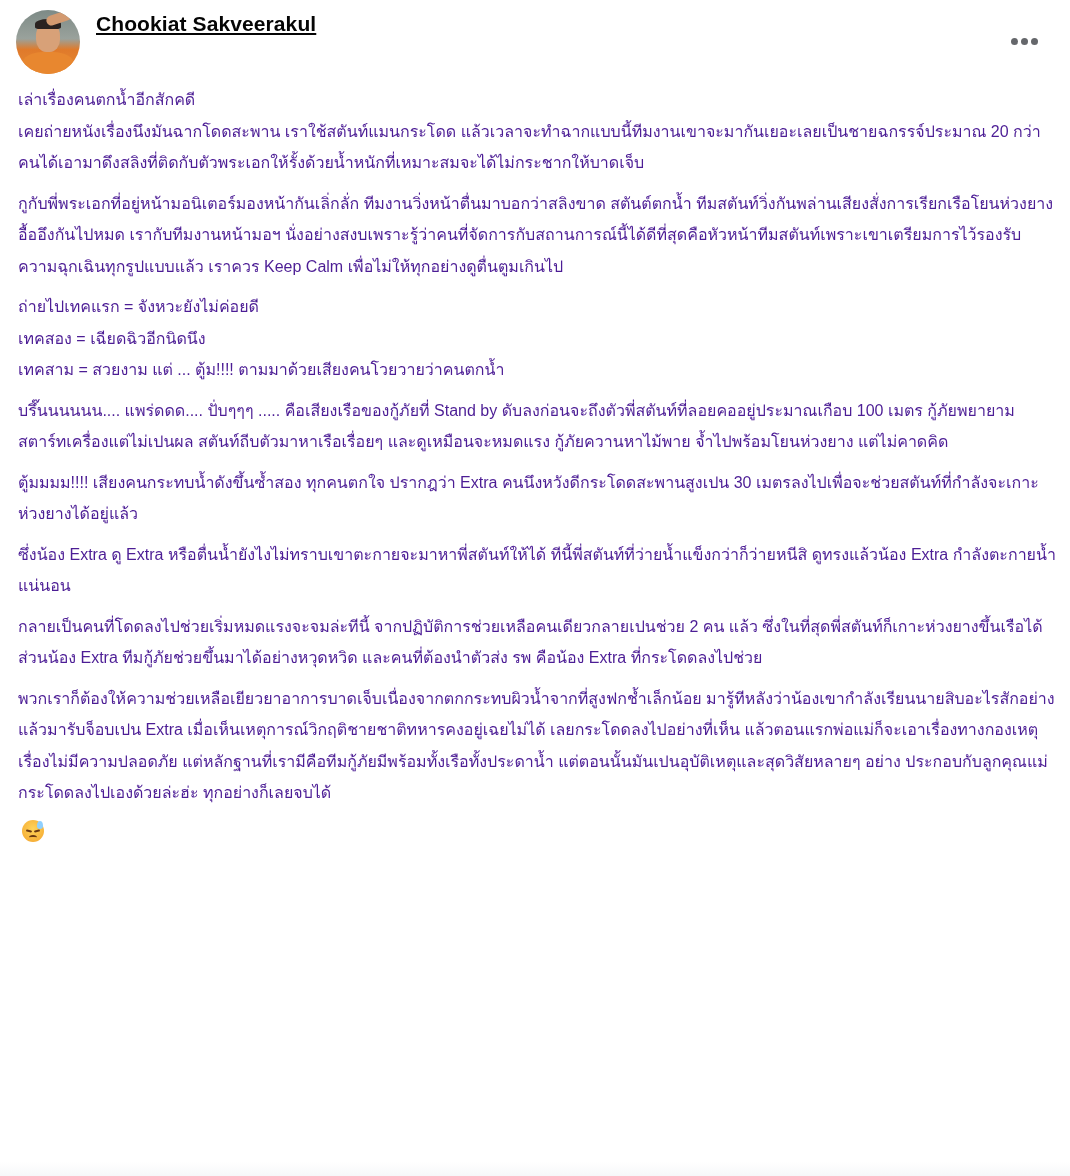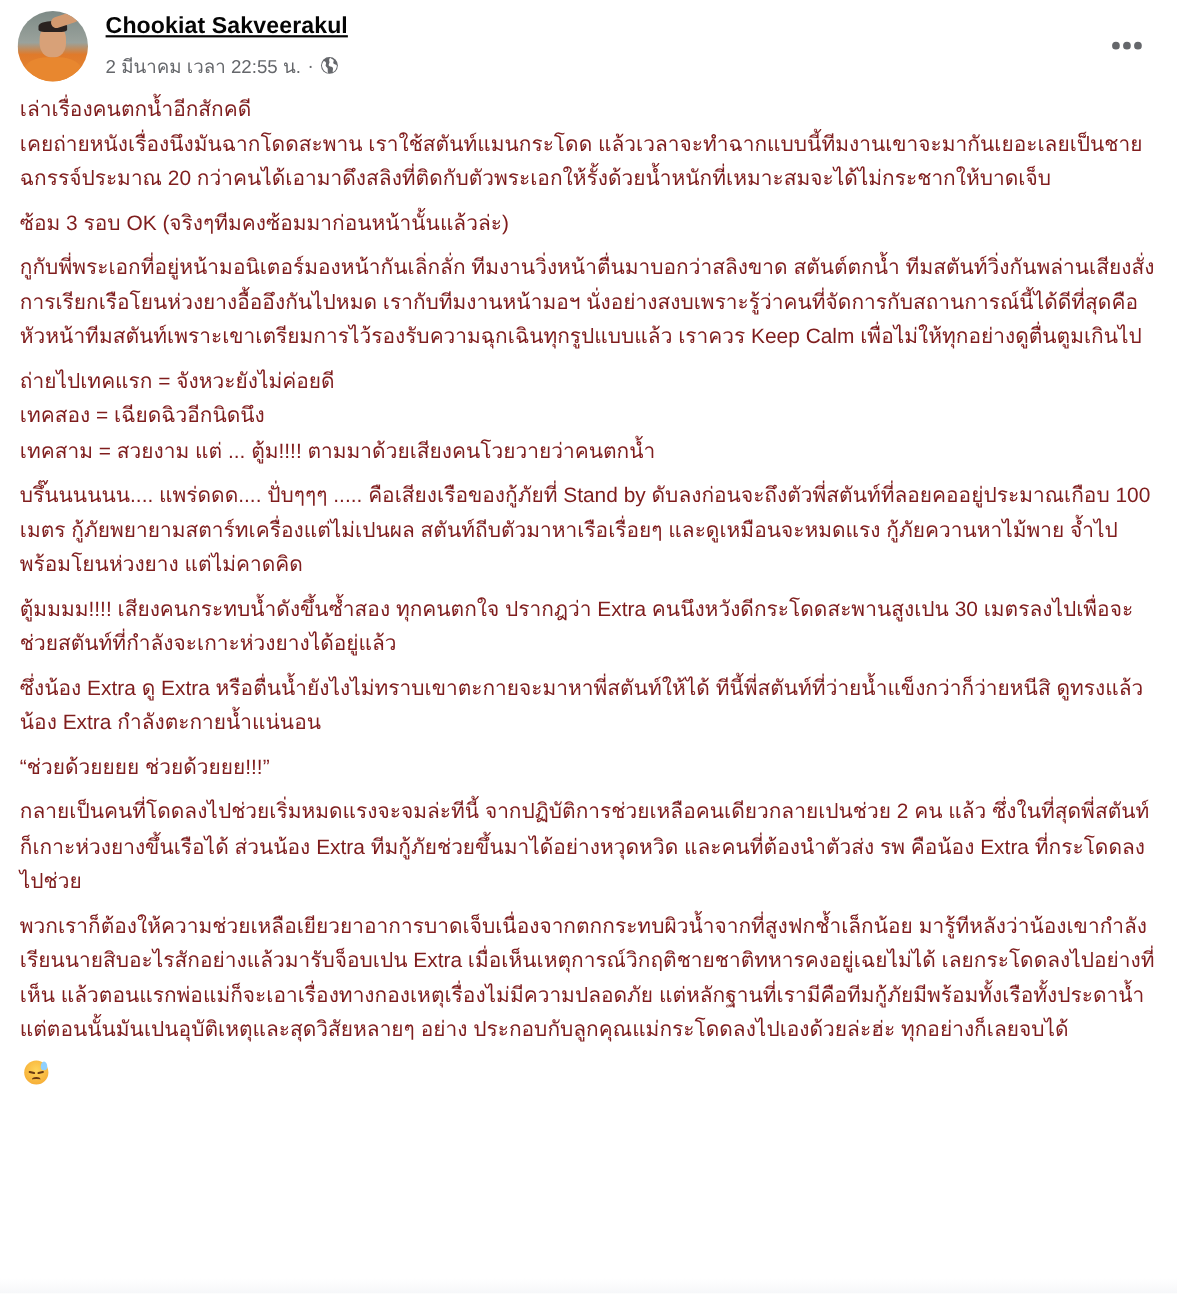--- a/index.html
+++ b/index.html
@@ -52,21 +52,21 @@
       position: absolute; right: 10px; top: 18px;
       width: 40px; height: 30px; display: flex; align-items: center; justify-content: center;
       cursor: pointer;
     }
     .more-button span {
       width: 7px; height: 7px; border-radius: 50%; background: #65676b; margin: 0 1.5px;
       display: inline-block;
     }
     .post-body {
       position: absolute; left: 18px; top: 84px; right: 14px;
-      font-size: 19px; line-height: 31.5px; color: #7f1d1d;
+      font-size: 16px; line-height: 31.5px; color: #4c1d95;
     }
     .post-body p { margin: 0 0 9px 0; }
     .emoji {
       display: inline-block; width: 22px; height: 22px; border-radius: 50%;
       background: radial-gradient(circle at 50% 40%, #ffd45a 0%, #f7b23a 70%, #ef9a2c 100%);
       vertical-align: -3px; position: relative; margin-left: 4px;
     }
     .emoji::before, .emoji::after {
       content: ""; position: absolute; top: 10px; width: 6px; height: 2px; background: #6b3a12; border-radius: 1px;
     }
@@ -88,65 +88,50 @@
 <body>
 
 <div class="post-header">
   <div class="avatar">
     <div class="shirt"></div>
     <div class="head"></div>
     <div class="hair"></div>
     <div class="arm"></div>
   </div>
   <div class="author-name">Chookiat Sakveerakul</div>
-  <div class="meta">
-    <span>2 มีนาคม เวลา 22:55 น.</span>
-    <span class="dot">·</span>
-    <svg class="globe-icon" viewBox="0 0 16 16">
-      <circle cx="8" cy="8" r="7.2" fill="#65676b"></circle>
-      <path d="M3.2 4.2 C5 4.6 5.6 6.2 4.8 7.4 C4.2 8.4 5.6 9.2 6.4 10.4 C6.8 11.4 6.2 12.8 6.8 14.4 C4 13.6 2 11.2 1.6 8.4 C1.6 6.8 2.2 5.4 3.2 4.2 Z" fill="#fff"></path>
-      <path d="M8.6 1.4 C9.4 2.6 11 2.6 11.6 3.6 C12 4.4 10.8 5.4 11.4 6.4 C12.2 7.4 13.8 7 14.4 8.2 C14.2 10.6 12.8 12.8 10.8 13.8 C10.6 12 11.6 10.8 10.6 9.6 C9.6 8.6 8 9.2 7.4 8 C7 6.8 8.4 6 8 4.8 C7.6 3.8 7.6 2.4 8.6 1.4 Z" fill="#fff"></path>
-    </svg>
-  </div>
   <div class="more-button">
     <span></span>
     <span></span>
     <span></span>
   </div>
 </div>
 
 <div class="post-body">
   <p>
     <span>เล่าเรื่องคนตกน้ำอีกสักคดี</span><br>
     <span>เคยถ่ายหนังเรื่องนึงมันฉากโดดสะพาน เราใช้สตันท์แมนกระโดด แล้วเวลาจะทำฉากแบบนี้ทีมงานเขาจะมากันเยอะเลยเป็นชายฉกรรจ์ประมาณ 20 กว่าคนได้เอามาดึงสลิงที่ติดกับตัวพระเอกให้รั้งด้วยน้ำหนักที่เหมาะสมจะได้ไม่กระชากให้บาดเจ็บ</span>
-  </p>
-  <p>
-    <span>ซ้อม 3 รอบ OK (จริงๆทีมคงซ้อมมาก่อนหน้านั้นแล้วล่ะ)</span>
   </p>
   <p>
     <span>กูกับพี่พระเอกที่อยู่หน้ามอนิเตอร์มองหน้ากันเลิ่กลั่ก ทีมงานวิ่งหน้าตื่นมาบอกว่าสลิงขาด สตันต์ตกน้ำ ทีมสตันท์วิ่งกันพล่านเสียงสั่งการเรียกเรือโยนห่วงยางอื้ออึงกันไปหมด เรากับทีมงานหน้ามอฯ นั่งอย่างสงบเพราะรู้ว่าคนที่จัดการกับสถานการณ์นี้ได้ดีที่สุดคือหัวหน้าทีมสตันท์เพราะเขาเตรียมการไว้รองรับความฉุกเฉินทุกรูปแบบแล้ว เราควร Keep Calm เพื่อไม่ให้ทุกอย่างดูตื่นตูมเกินไป</span>
   </p>
   <p>
     <span>ถ่ายไปเทคแรก = จังหวะยังไม่ค่อยดี</span><br>
     <span>เทคสอง = เฉียดฉิวอีกนิดนึง</span><br>
     <span>เทคสาม = สวยงาม แต่ ... ตู้ม!!!! ตามมาด้วยเสียงคนโวยวายว่าคนตกน้ำ</span>
   </p>
   <p>
     <span>บรึ๊นนนนนน.... แพร่ดดด.... ปั่บๆๆๆ ..... คือเสียงเรือของกู้ภัยที่ Stand by ดับลงก่อนจะถึงตัวพี่สตันท์ที่ลอยคออยู่ประมาณเกือบ 100 เมตร กู้ภัยพยายามสตาร์ทเครื่องแต่ไม่เปนผล สตันท์ถีบตัวมาหาเรือเรื่อยๆ และดูเหมือนจะหมดแรง กู้ภัยควานหาไม้พาย จ้ำไปพร้อมโยนห่วงยาง แต่ไม่คาดคิด</span>
   </p>
   <p>
     <span>ตู้มมมม!!!! เสียงคนกระทบน้ำดังขึ้นซ้ำสอง ทุกคนตกใจ ปรากฎว่า Extra คนนึงหวังดีกระโดดสะพานสูงเปน 30 เมตรลงไปเพื่อจะช่วยสตันท์ที่กำลังจะเกาะห่วงยางได้อยู่แล้ว</span>
   </p>
   <p>
     <span>ซึ่งน้อง Extra ดู Extra หรือตื่นน้ำยังไงไม่ทราบเขาตะกายจะมาหาพี่สตันท์ให้ได้ ทีนี้พี่สตันท์ที่ว่ายน้ำแข็งกว่าก็ว่ายหนีสิ ดูทรงแล้วน้อง Extra กำลังตะกายน้ำแน่นอน</span>
   </p>
   <p>
-    <span>“ช่วยด้วยยยย ช่วยด้วยยย!!!”</span>
-  </p>
-  <p>
     <span>กลายเป็นคนที่โดดลงไปช่วยเริ่มหมดแรงจะจมล่ะทีนี้ จากปฏิบัติการช่วยเหลือคนเดียวกลายเปนช่วย 2 คน แล้ว ซึ่งในที่สุดพี่สตันท์ก็เกาะห่วงยางขึ้นเรือได้ ส่วนน้อง Extra ทีมกู้ภัยช่วยขึ้นมาได้อย่างหวุดหวิด และคนที่ต้องนำตัวส่ง รพ คือน้อง Extra ที่กระโดดลงไปช่วย</span>
   </p>
   <p>
     <span>พวกเราก็ต้องให้ความช่วยเหลือเยียวยาอาการบาดเจ็บเนื่องจากตกกระทบผิวน้ำจากที่สูงฟกช้ำเล็กน้อย มารู้ทีหลังว่าน้องเขากำลังเรียนนายสิบอะไรสักอย่างแล้วมารับจ็อบเปน Extra เมื่อเห็นเหตุการณ์วิกฤติชายชาติทหารคงอยู่เฉยไม่ได้ เลยกระโดดลงไปอย่างที่เห็น แล้วตอนแรกพ่อแม่ก็จะเอาเรื่องทางกองเหตุเรื่องไม่มีความปลอดภัย แต่หลักฐานที่เรามีคือทีมกู้ภัยมีพร้อมทั้งเรือทั้งประดาน้ำ แต่ตอนนั้นมันเปนอุบัติเหตุและสุดวิสัยหลายๆ อย่าง ประกอบกับลูกคุณแม่กระโดดลงไปเองด้วยล่ะฮ่ะ ทุกอย่างก็เลยจบได้</span>
   </p>
   <p>
     <span class="emoji"><span class="mouth"></span><span class="drop"></span></span>
   </p>
 </div>
 

